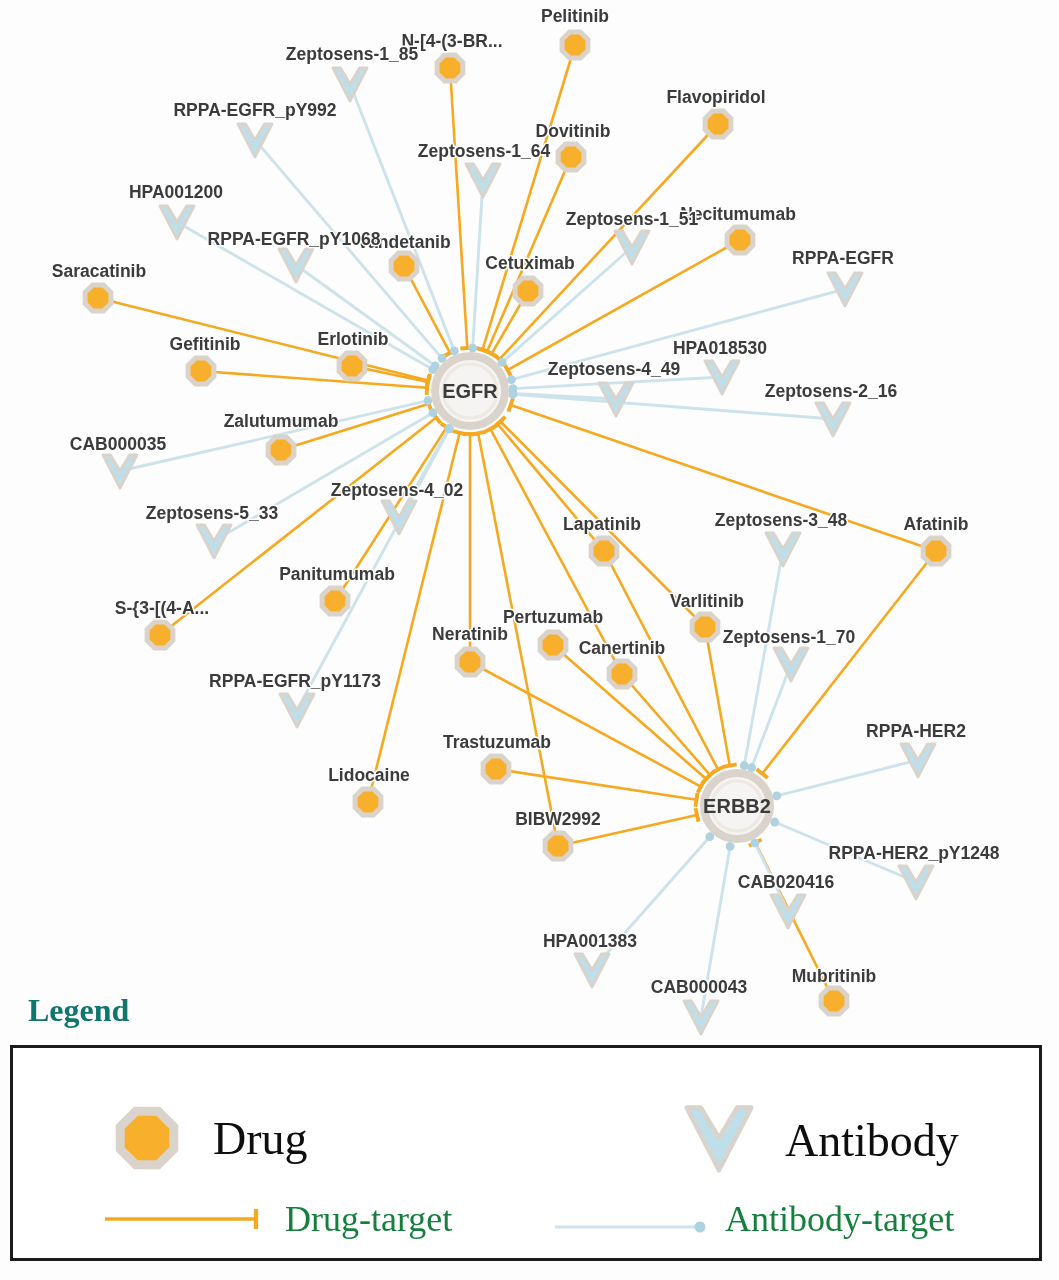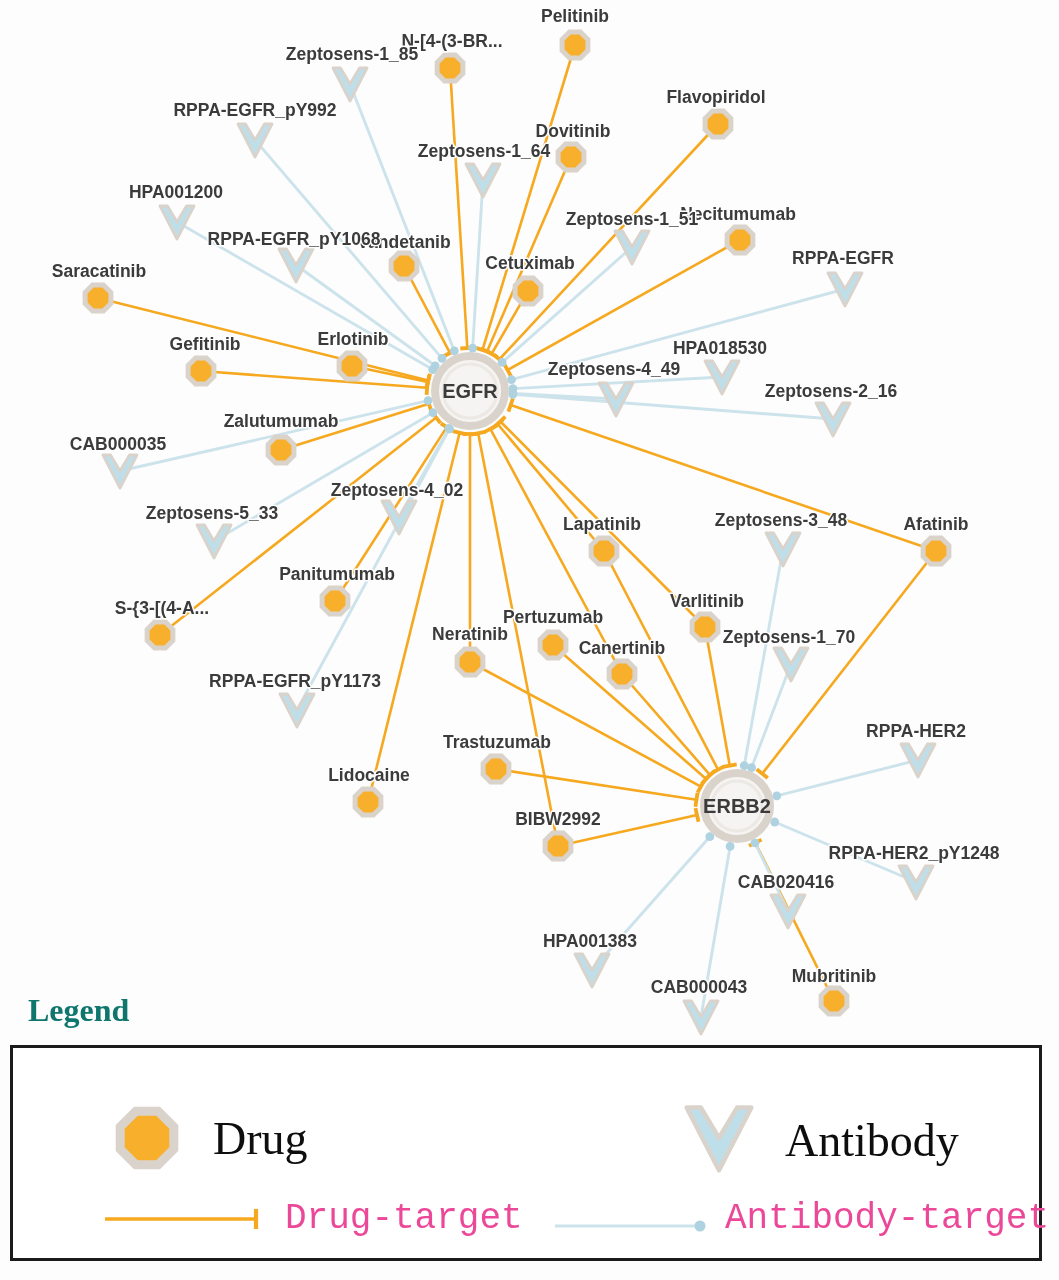--- a/index.html
+++ b/index.html
@@ -43,22 +43,22 @@
   .item-drug     { left:94px;  top:50px; }
   .item-gene     { left:398px; top:52px; }
   .item-antibody { left:666px; top:52px; }
   .item-edge-drug     { left:88px;  top:150px; }
   .item-edge-antibody { left:538px; top:150px;align-items:flex-end; }
   .shape-label {
     font-family:"Liberation Serif", serif;
     font-size:46px; color:#0e0e0e; margin-left:26px; white-space:nowrap;
   }
   .edge-label {
-    font-family:Liberation Mono, monospace;
-    font-size:36px; color:#ec4899; margin-left:14px; white-space:nowrap;
+    font-family:Liberation Serif, serif;
+    font-size:36px; color:#15803d; margin-left:14px; white-space:nowrap;
   }
 </style>
 </head>
 <body>
 
 <svg id="network" width="1059" height="1280" viewBox="0 0 1059 1280">
     <g>
       <line x1="575" y1="45" x2="482.48682006069293" y2="349.85295484762145" stroke="#F6A81F" stroke-width="2.6"></line>
       <line x1="450" y1="68" x2="467.34255079009574" y2="348.08219526004643" stroke="#F6A81F" stroke-width="2.6"></line>
       <line x1="571" y1="157" x2="487.0402848324914" y2="351.5205282098714" stroke="#F6A81F" stroke-width="2.6"></line>

